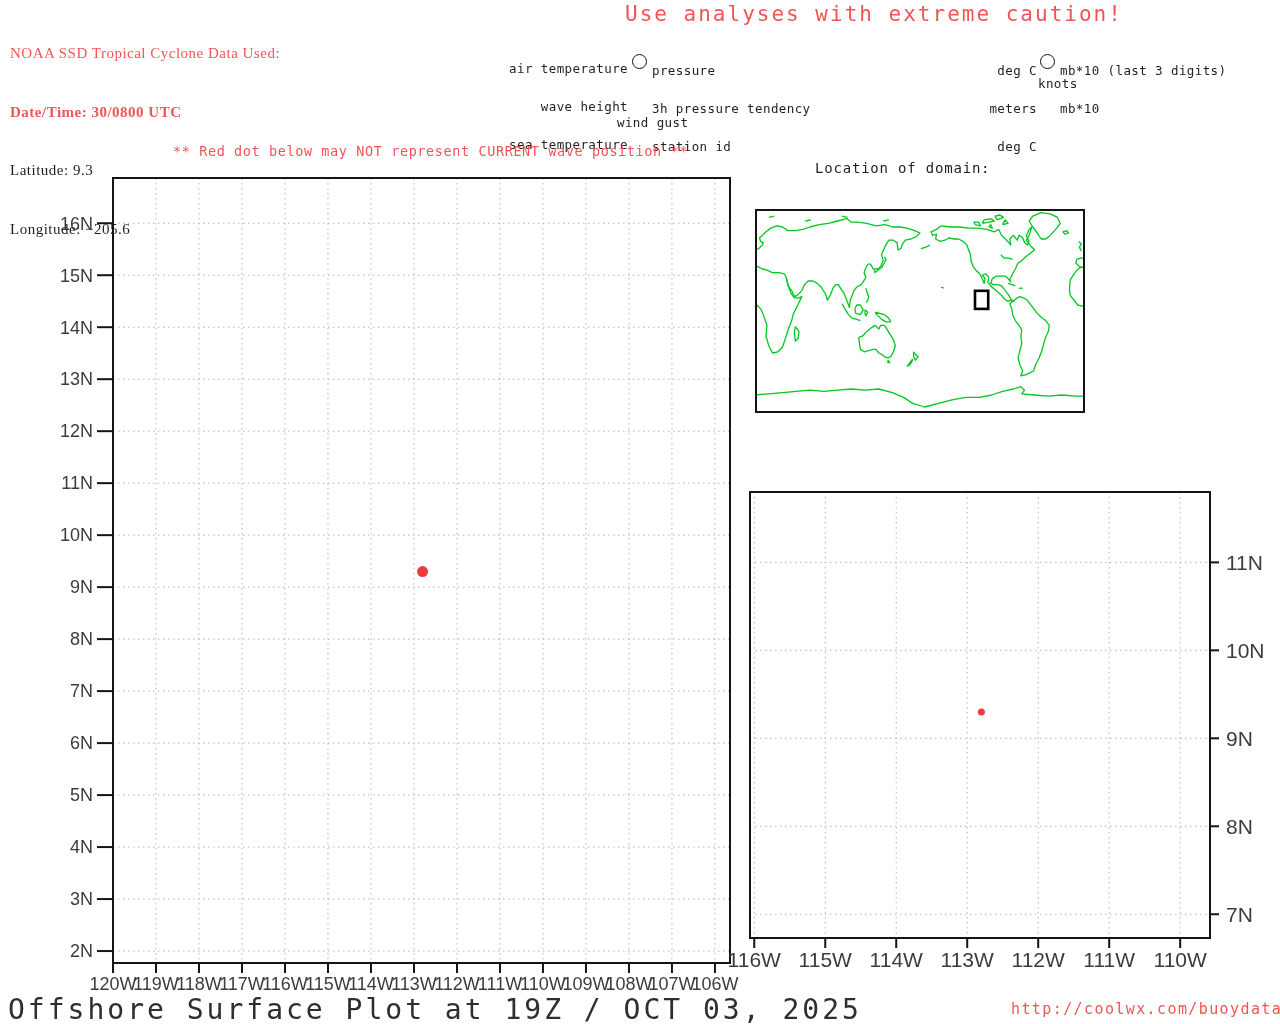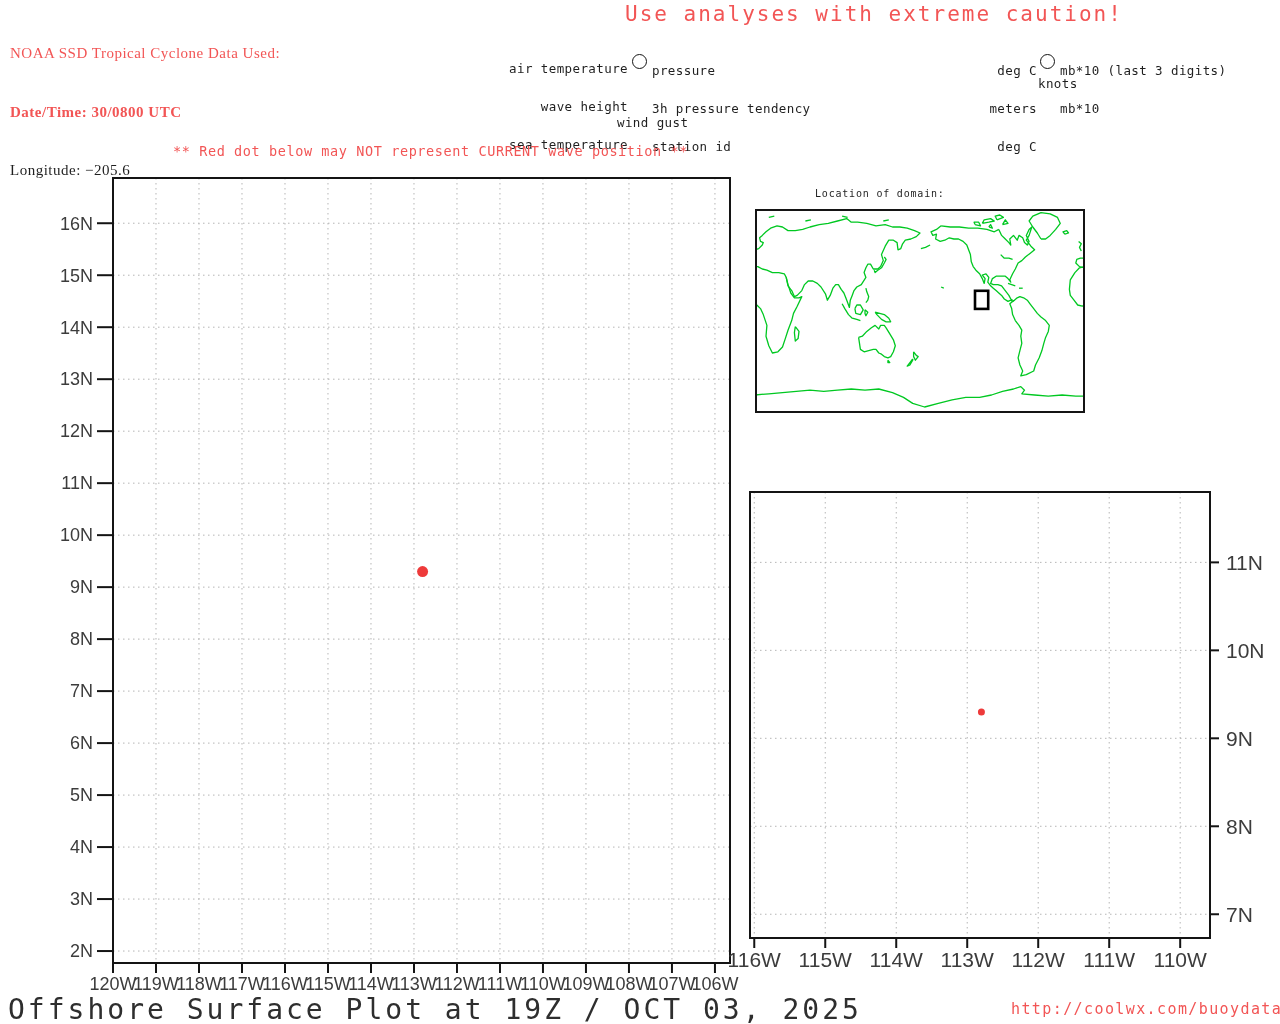--- a/index.html
+++ b/index.html
@@ -8,33 +8,34 @@
   .abs{position:absolute;}
   .red{color:var(--red);}
   .ink{color:var(--ink);}
   #tc-header{left:10px;top:5px;font-size:15px;line-height:19.5px;letter-spacing:0.5px;white-space:pre;font-family:Liberation Serif, serif;}
   #tc-header .bold{font-weight:bold;}
   #caution{left:625px;top:2px;font-size:21px;letter-spacing:2px;white-space:nowrap;}
   .leg{font-size:12.5px;line-height:12.6px;letter-spacing:0.4px;white-space:pre;}
   .leg-rt{text-align:right;}
   .leg-circle{width:13px;height:13px;border:1.5px solid var(--border);border-radius:50%;background:#fff;}
   #storm-note{left:173px;top:143px;font-size:13.5px;letter-spacing:0.6px;white-space:nowrap;}
-  #map-title{left:815px;top:188px;font-size:10px;letter-spacing:0.8px;white-space:nowrap;}
+  #map-title{left:815px;top:160px;font-size:14px;letter-spacing:0.8px;white-space:nowrap;}
   #world-map{left:755px;top:209px;width:330px;height:204px;}
   #footer-title{left:8px;top:993px;font-size:28px;letter-spacing:3px;color:var(--footer);white-space:nowrap;}
   #footer-url{left:1011px;top:1000px;font-size:15px;letter-spacing:1.4px;white-space:nowrap;}
 </style>
 </head>
 <body>
 
 <div id="page">
 
   <div id="tc-header" class="abs">
     <div class="red">NOAA SSD Tropical Cyclone Data Used:</div>
     <div class="red bold">Date/Time: 30/0800 UTC</div>
+    <div class="ink">Latitude: 9.3</div>
     <div class="ink">Longitude: −205.6</div>
   </div>
 
   <div id="caution" class="abs red">Use analyses with extreme caution!</div>
 
   <div class="abs leg leg-rt" style="left:430px;top:38px;width:198px;">
     <div>air temperature</div>
     <div>wave height</div>
     <div>sea temperature</div>
   </div>

